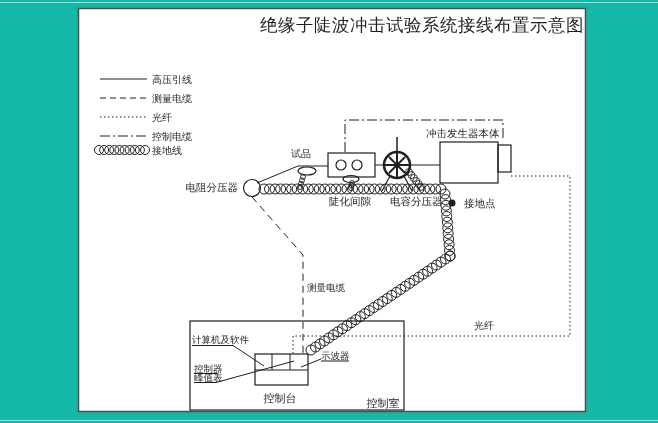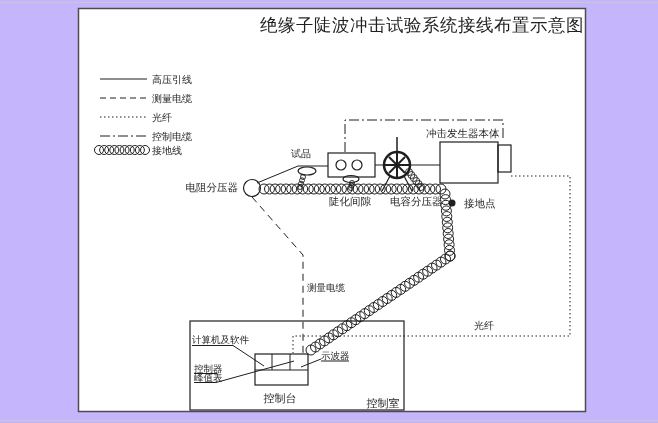--- a/index.html
+++ b/index.html
@@ -1,16 +1,16 @@
 <!DOCTYPE html>
 <html><head>
 <meta charset="utf-8">
 <style>
   html,body{margin:0;padding:0;background:#fff;}
-  #stage{position:relative;width:658px;height:423px;background:#c4b5fd;overflow:hidden;
+  #stage{position:relative;width:658px;height:423px;background:#14b8a6;overflow:hidden;
          font-family:"Liberation Serif","DejaVu Serif",serif;}
   svg{position:absolute;left:0;top:0;}
   svg text{fill:#1f1f1f;font-family:"Liberation Serif","DejaVu Serif",serif;}
   .ln{stroke:#1f1f1f;stroke-width:1;fill:none;}
   .coil circle{stroke:#1f1f1f;stroke-width:1;fill:none;}
   .coil-sm circle{stroke:#1f1f1f;stroke-width:0.9;fill:none;}
   .box{stroke:#1f1f1f;stroke-width:1.2;fill:none;}
 </style>
 </head>
 <body>

